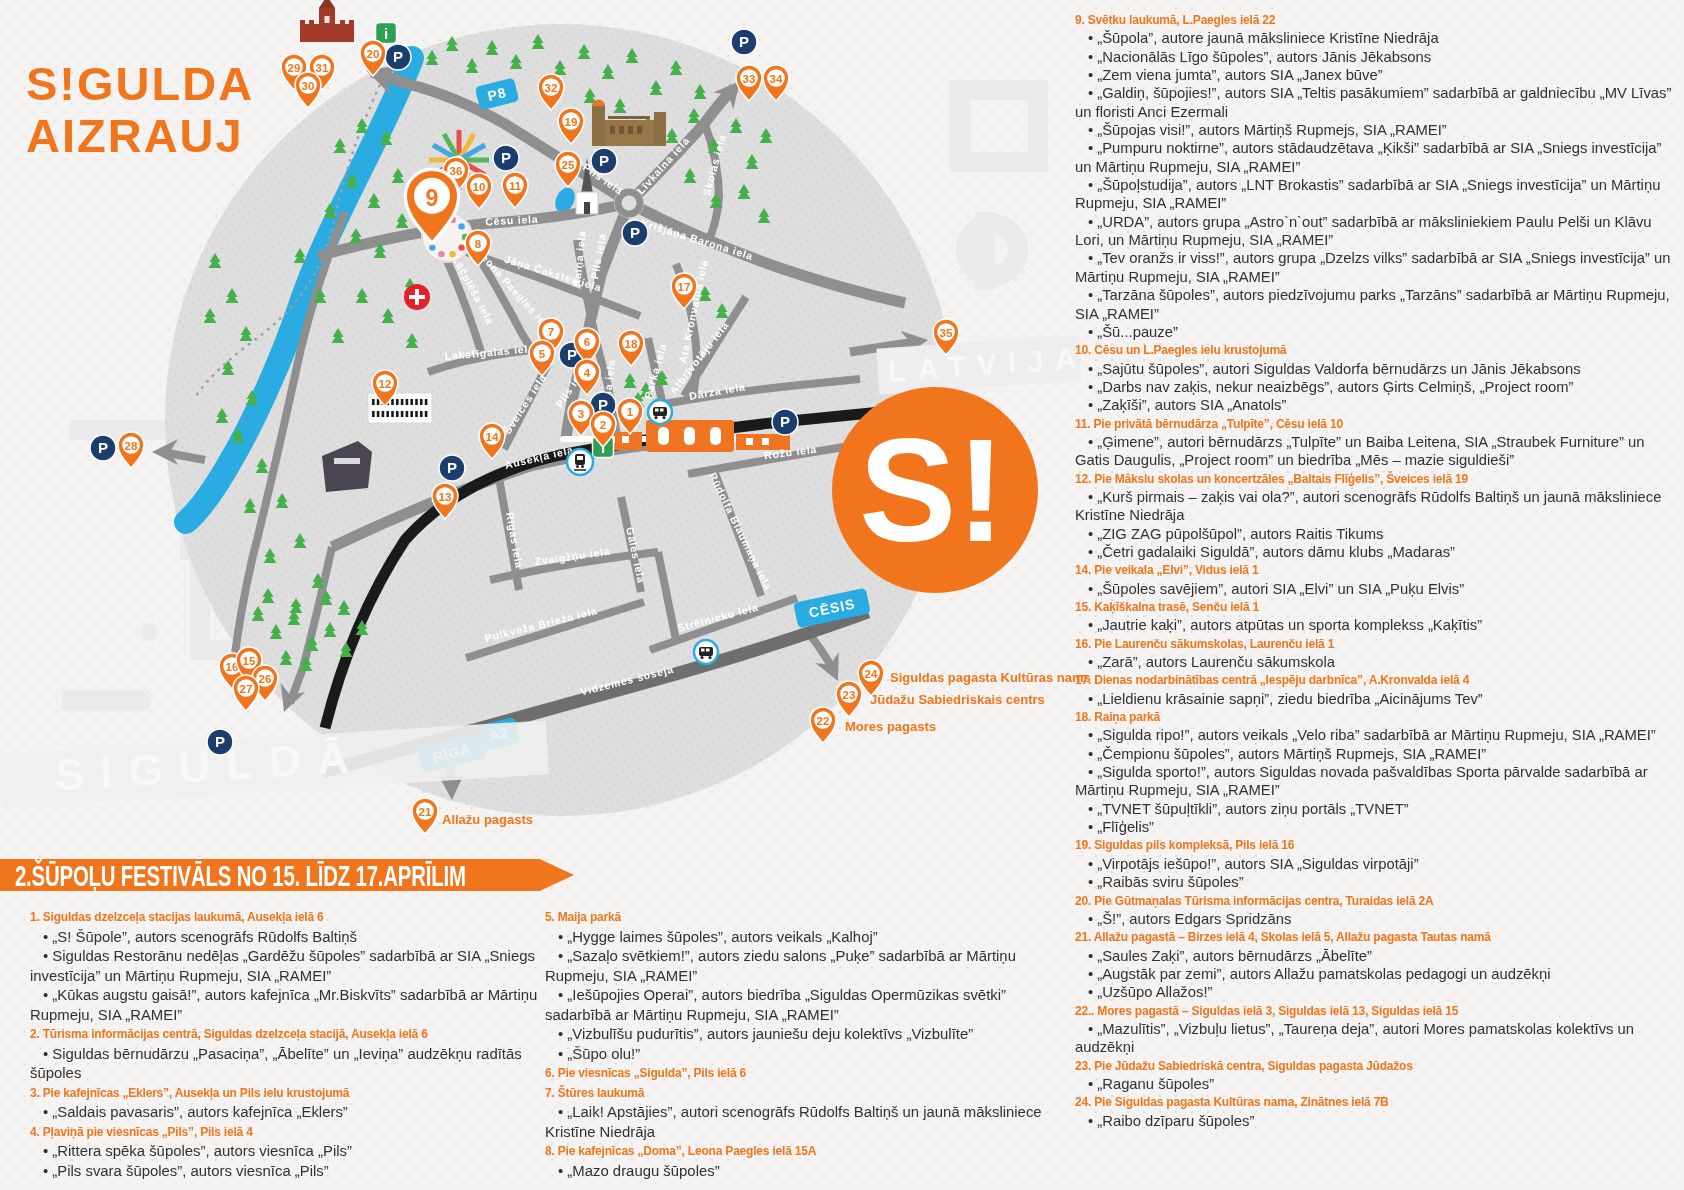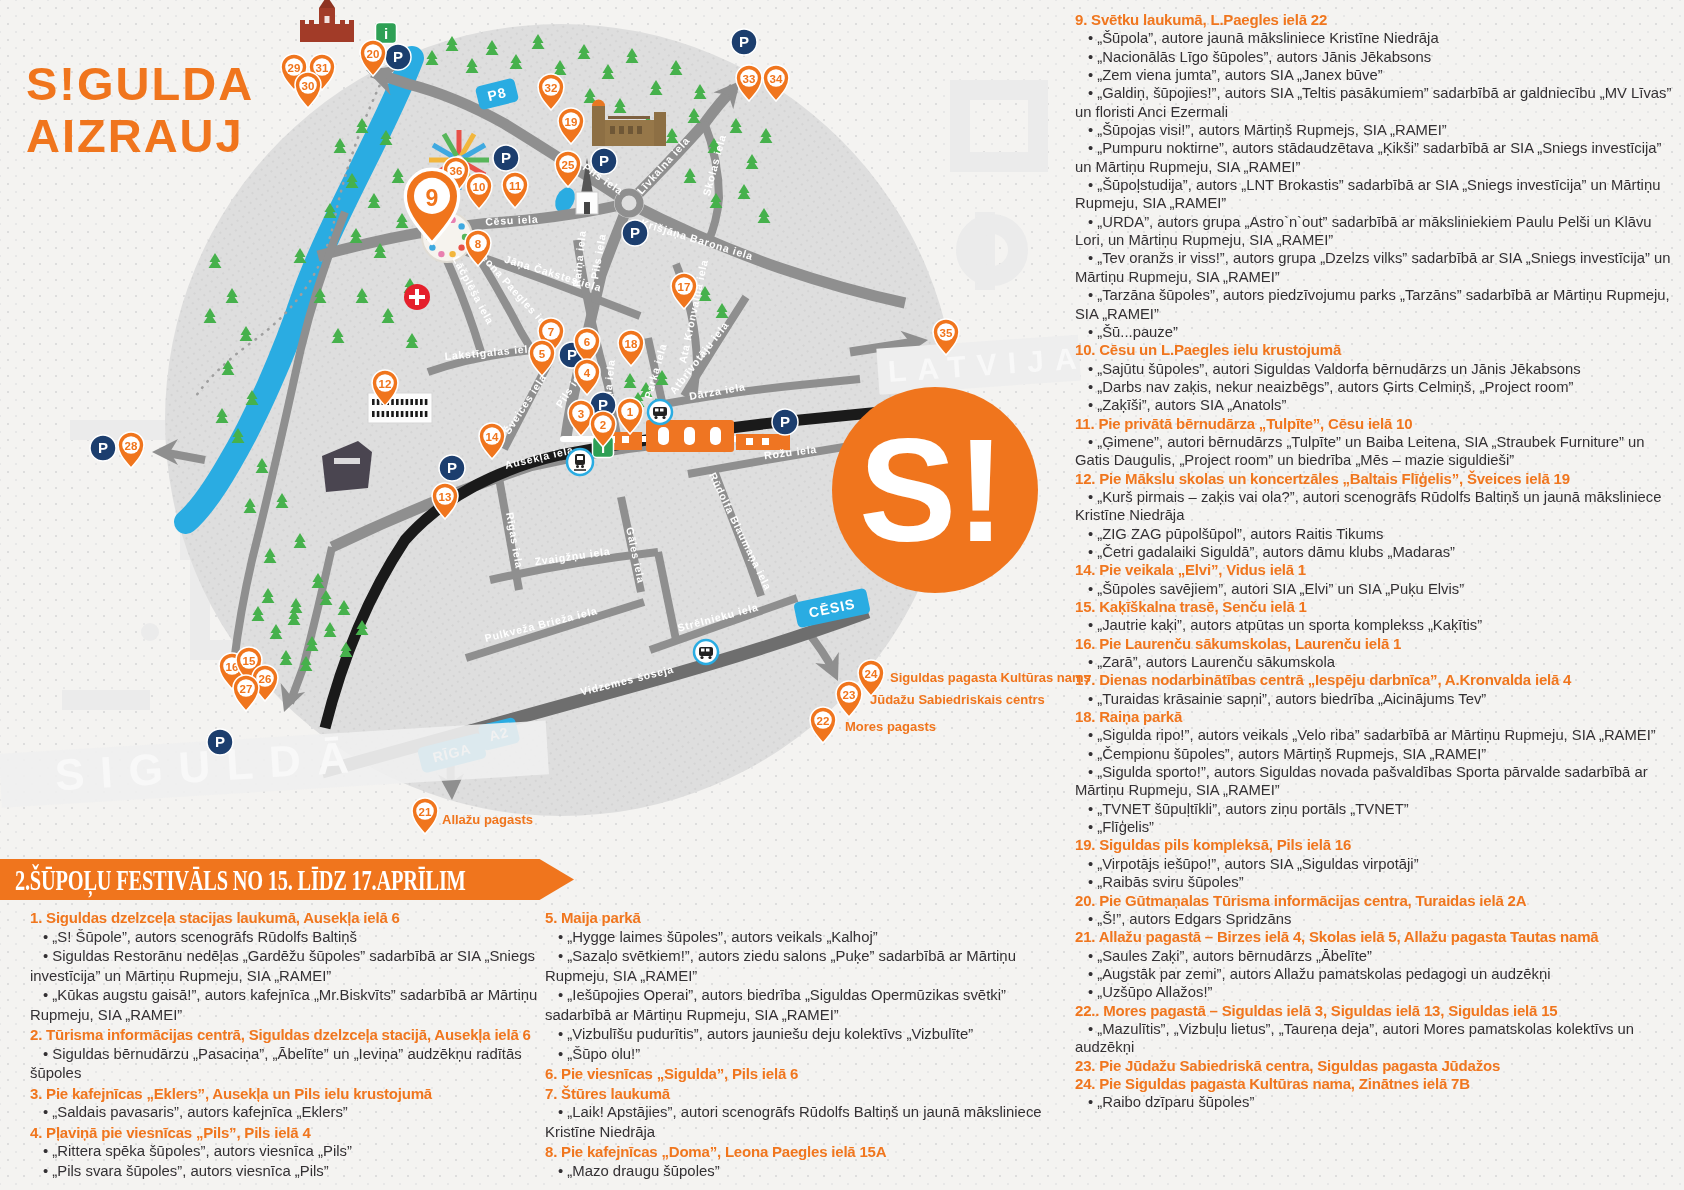--- a/index.html
+++ b/index.html
@@ -10,29 +10,29 @@
     background-size:16px 16px;background-position:0 0,8px 8px;}
   .map-svg{position:absolute;left:0;top:0;z-index:1;}
   .logo{fill:#f0751d;font-size:47px;font-weight:bold;letter-spacing:2px;}
   .st{fill:#ffffff;font-size:10.5px;font-weight:bold;text-anchor:middle;letter-spacing:.8px;}
   .pn{fill:#f0751d;font-weight:bold;text-anchor:middle;}
   .picon text,.iicon text{fill:#fff;font-size:15px;font-weight:bold;text-anchor:middle;}
   .sign rect{fill:#2aace2;}
   .sign text{fill:#fff;font-weight:bold;font-size:14px;text-anchor:middle;letter-spacing:1px;}
   .wm{fill:#f8f8f8;font-weight:bold;}
   .plabel{fill:#f0751d;font-size:13px;font-weight:bold;}
-  .banner{position:absolute;left:0;top:859px;width:574px;height:41px;background:#f0751d;
-    clip-path:polygon(0 0,94% 0,100% 50%,94% 100%,0 100%);display:flex;align-items:center;z-index:3;font-family:Liberation Serif, serif;}
+  .banner{position:absolute;left:0;top:859px;width:574px;height:32px;background:#f0751d;
+    clip-path:polygon(0 0,94% 0,100% 50%,94% 100%,0 100%);display:flex;align-items:flex-start;z-index:3;}
   .banner span{display:inline-block;color:#fff;font-weight:bold;font-size:30px;padding-left:22px;
     white-space:nowrap;transform:scaleX(.68);transform-origin:left center;letter-spacing:-.3px;}
   .col{position:absolute;color:#333033;z-index:2;}
   .c1{left:20px;top:908px;width:508px;font-size:14.9px;line-height:19.5px;margin-left:10px;}
   .c2{left:545px;top:908px;width:515px;font-size:14.9px;line-height:19.5px;}
   .c3{left:1075px;top:11px;width:603px;font-size:14.8px;line-height:18.35px;height:1172px;overflow:hidden;}
-  .vh{color:#f0761e;font-weight:bold;margin:0;font-size:15px;letter-spacing:-.2px;}
+  .vh{color:#f0761e;font-weight:bold;margin:0;font-size:12px;letter-spacing:-.2px;}
   .det{margin:0;text-indent:13px;}
 </style>
 </head>
 <body>
 
 <div class="page">
 
 <svg class="map-svg" width="1100" height="862" viewBox="0 0 1100 862">
 <defs>
   <pattern id="hatch" width="7" height="7" patternUnits="userSpaceOnUse" patternTransform="rotate(55)">
@@ -632,36 +632,37 @@
   <p class="det">• „Kurš pirmais – zaķis vai ola?”, autori scenogrāfs Rūdolfs Baltiņš un jaunā māksliniece Kristīne Niedrāja</p>
   <p class="det">• „ZIG ZAG pūpolšūpol”, autors Raitis Tikums</p>
   <p class="det">• „Četri gadalaiki Siguldā”, autors dāmu klubs  „Madaras”</p>
   <p class="vh">14. Pie veikala „Elvi”, Vidus ielā 1</p>
   <p class="det">• „Šūpoles savējiem”, autori SIA „Elvi” un  SIA „Puķu Elvis”</p>
   <p class="vh">15. Kaķīškalna trasē, Senču ielā 1</p>
   <p class="det">• „Jautrie kaķi”, autors atpūtas un sporta komplekss „Kaķītis”</p>
   <p class="vh">16. Pie Laurenču sākumskolas, Laurenču ielā 1</p>
   <p class="det">• „Zarā”, autors Laurenču sākumskola</p>
   <p class="vh">17. Dienas nodarbinātības centrā „Iespēju darbnīca”, A.Kronvalda ielā 4</p>
-  <p class="det">• „Turaidas krāsainie sapņi”, autors biedrība „Aicinājums Tev”</p>
+  <p class="det">• „Lieldienu krāsainie sapņi”, ziedu biedrība „Aicinājums Tev”</p>
   <p class="vh">18. Raiņa parkā</p>
   <p class="det">• „Sigulda ripo!”, autors veikals „Velo riba” sadarbībā ar Mārtiņu Rupmeju, SIA „RAMEI”</p>
   <p class="det">• „Čempionu šūpoles”, autors Mārtiņš Rupmejs, SIA „RAMEI”</p>
   <p class="det">• „Sigulda sporto!”, autors Siguldas novada pašvaldības Sporta pārvalde sadarbībā ar Mārtiņu Rupmeju, SIA „RAMEI”</p>
   <p class="det">• „TVNET šūpuļtīkli”,  autors ziņu portāls „TVNET”</p>
   <p class="det">• „Flīģelis”</p>
   <p class="vh">19. Siguldas pils kompleksā, Pils ielā 16</p>
   <p class="det">• „Virpotājs iešūpo!”, autors SIA „Siguldas virpotāji”</p>
   <p class="det">• „Raibās sviru šūpoles”</p>
   <p class="vh">20. Pie Gūtmaņalas Tūrisma informācijas centra, Turaidas ielā 2A</p>
   <p class="det">• „Š!”, autors Edgars Spridzāns</p>
   <p class="vh">21. Allažu pagastā – Birzes ielā 4, Skolas ielā 5, Allažu pagasta Tautas namā</p>
   <p class="det">• „Saules Zaķi”, autors bērnudārzs „Ābelīte”</p>
   <p class="det">• „Augstāk par zemi”, autors Allažu pamatskolas pedagogi un audzēkņi</p>
   <p class="det">• „Uzšūpo Allažos!”</p>
   <p class="vh">22.. Mores pagastā – Siguldas ielā 3, Siguldas ielā 13, Siguldas ielā 15</p>
   <p class="det">• „Mazulītis”, „Vizbuļu lietus”, „Taureņa deja”, autori Mores pamatskolas kolektīvs un audzēkņi</p>
   <p class="vh">23. Pie Jūdažu Sabiedriskā centra,  Siguldas pagasta Jūdažos</p>
+  <p class="det">• „Raganu šūpoles”</p>
   <p class="vh">24. Pie  Siguldas pagasta Kultūras nama, Zinātnes ielā 7B</p>
   <p class="det">• „Raibo dzīparu šūpoles”</p>
 </div>
 
 </div>
 
 </body></html>

